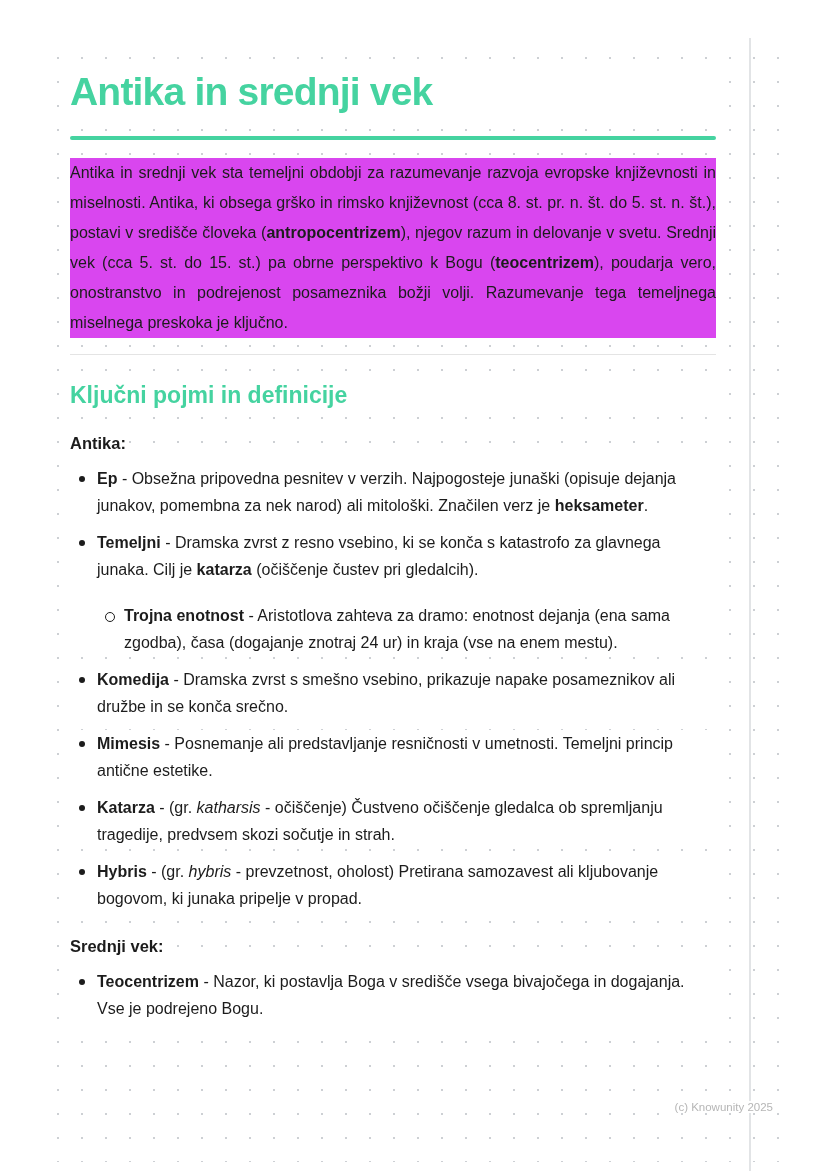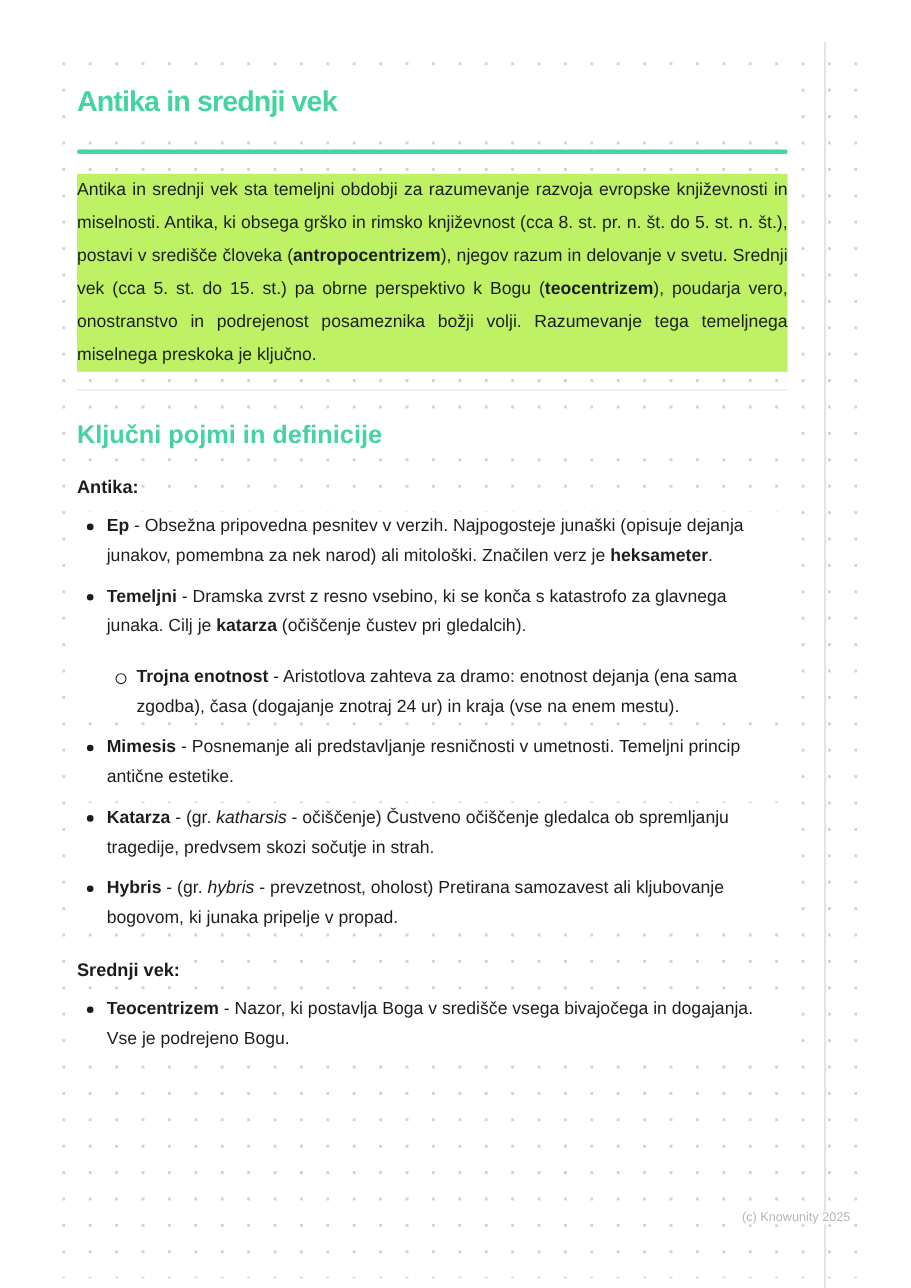--- a/index.html
+++ b/index.html
@@ -28,21 +28,21 @@
     left: 749px; top: 38px;
     width: 2px; height: 1133px;
     background: var(--edge, #e2e4e6);
   }
   .content {
     position: absolute;
     left: 70px; top: 70px;
     width: 646px;
   }
   .doc-title {
-    font-size: 26px; line-height: 44px;
+    font-size: 39px; line-height: 44px;
     font-weight: 700;
     letter-spacing: -0.8px;
     color: var(--accent, #45d3a0);
     background: #ffffff;
   }
   .title-rule {
     height: 4px;
     margin-top: 22px;
     background: var(--accent, #45d3a0);
     border-radius: 2px;
@@ -52,21 +52,21 @@
     font-weight: 700;
     color: var(--accent, #45d3a0);
     background: #ffffff;
   }
   .section-heading.first { margin-top: 36px; }
   .section-heading.second { margin-top: 26px; }
   .body-par {
     margin-top: 18px;
     font-size: 16px; line-height: 30px;
     text-align: justify;
-    background: #bef264;
+    background: #d946ef;
   }
   .divider {
     border: none;
     border-top: 1px solid #e4e4e4;
     margin-top: 16px;
   }
   .subhead {
     margin-top: 24px;
     font-size: 16.5px; line-height: 20px;
     font-weight: 700;
@@ -150,20 +150,23 @@
       </li>
       <li>
         <span><strong>Temeljni</strong> - Dramska zvrst z resno vsebino, ki se konča s katastrofo za glavnega junaka. Cilj je <strong>katarza</strong> (očiščenje čustev pri gledalcih).</span>
         <ul class="subbullets">
           <li>
             <span><strong>Trojna enotnost</strong> - Aristotlova zahteva za dramo: enotnost dejanja (ena sama zgodba), časa (dogajanje znotraj 24 ur) in kraja (vse na enem mestu).</span>
           </li>
         </ul>
       </li>
       <li>
+        <span><strong>Komedija</strong> - Dramska zvrst s smešno vsebino, prikazuje napake posameznikov ali družbe in se konča srečno.</span>
+      </li>
+      <li>
         <span><strong>Mimesis</strong> - Posnemanje ali predstavljanje resničnosti v umetnosti. Temeljni princip antične estetike.</span>
       </li>
       <li>
         <span><strong>Katarza</strong> - (gr. <em>katharsis</em> - očiščenje) Čustveno očiščenje gledalca ob spremljanju tragedije, predvsem skozi sočutje in strah.</span>
       </li>
       <li>
         <span><strong>Hybris</strong> - (gr. <em>hybris</em> - prevzetnost, oholost) Pretirana samozavest ali kljubovanje bogovom, ki junaka pripelje v propad.</span>
       </li>
     </ul>
 

